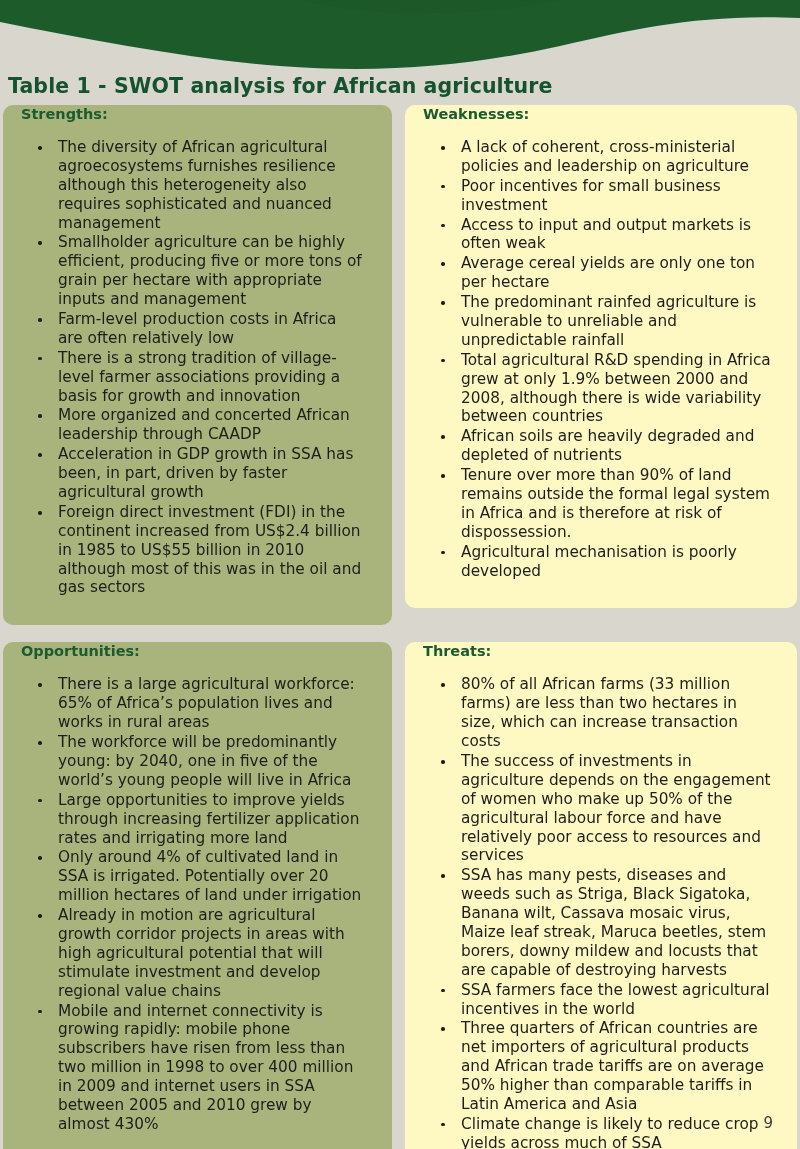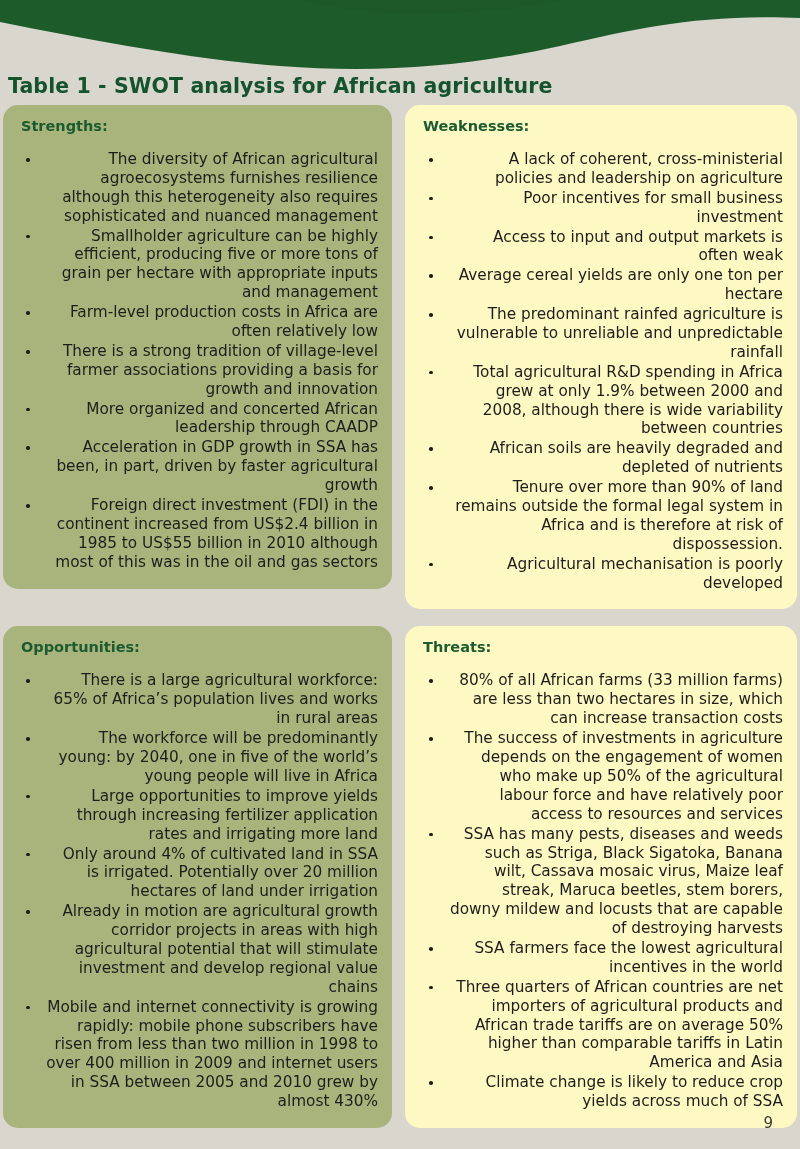--- a/index.html
+++ b/index.html
@@ -46,39 +46,38 @@
     left: 3px;
     width: 794px;
     display: grid;
     grid-template-columns: 389px 392px;
     grid-column-gap: 13px;
     grid-row-gap: 17px;
     align-items: start;
   }
 
   .panel {
-    border-radius: 15px;
-    padding: 13px 14px 16px 10px;
+    border-radius: 10px;
+    padding: 1px 14px 16px 10px;
     box-sizing: border-box;
   }
   .panel.green  { background: #a9b47c; }
   .panel.orange { background: #fef9c3; }
 
   .panel-heading {
     font-size: 14.5px;
     font-weight: bold;
     color: #1c5b30;
     margin: 0 0 16px 8px;
   }
 
   .bullet-list {
     list-style: none;
-    margin: 0;
+    margin: 12px;
     padding: 0;
-    text-align: right;
   }
   .bullet-item {
     position: relative;
     padding-left: 33px;
     margin-bottom: 1px;
     font-size: 15.3px;
     line-height: 1.235;
     color: #1d1d1b;
     white-space: pre-wrap;
   }

